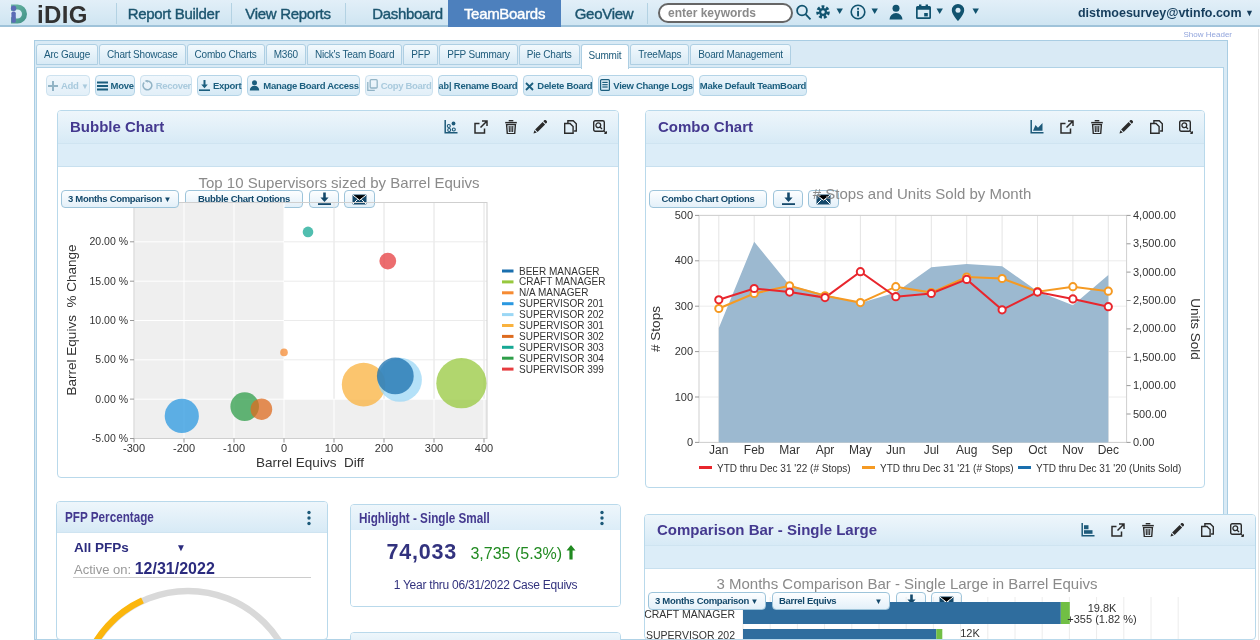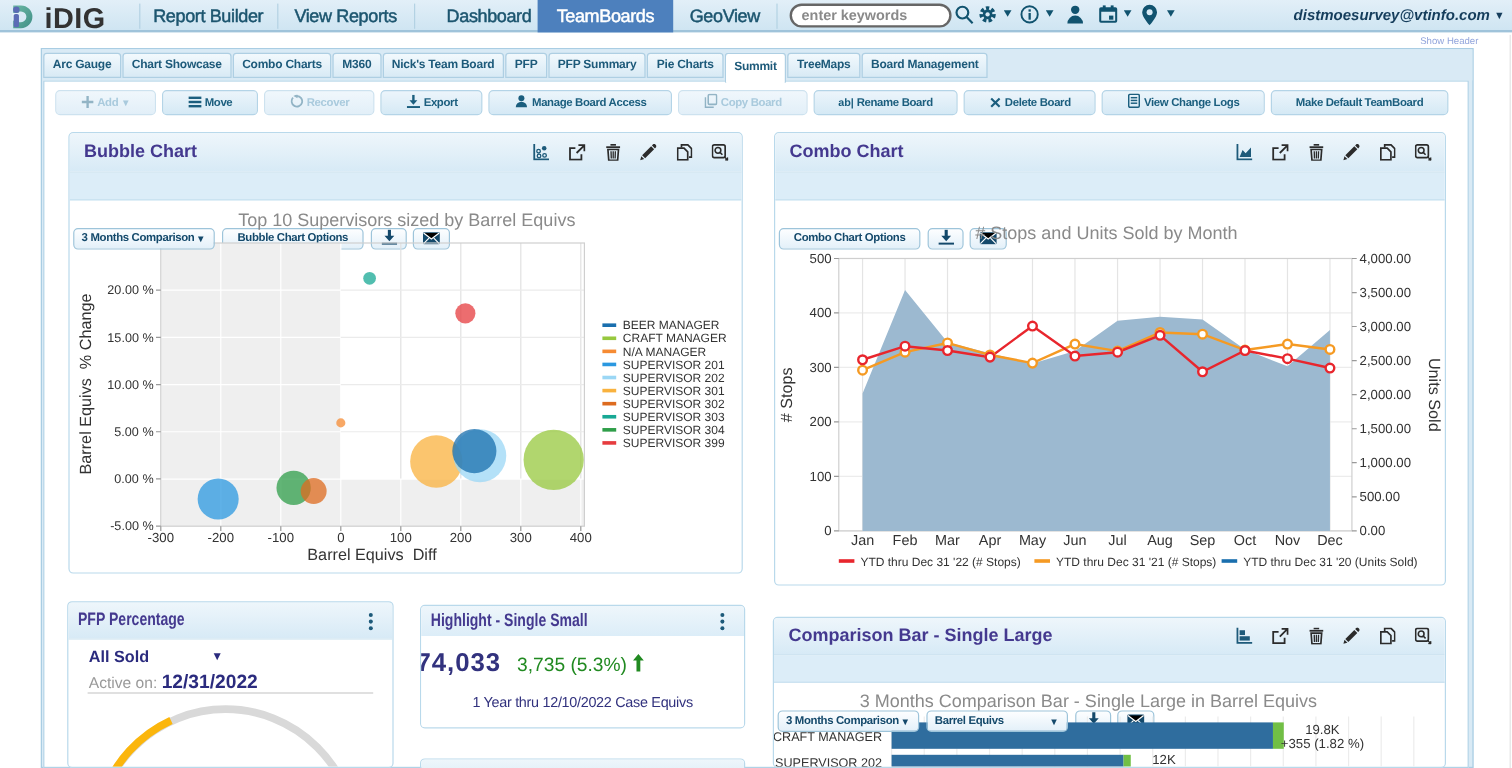--- a/index.html
+++ b/index.html
@@ -8,37 +8,37 @@
 .navitem { position:absolute; top:0; height:27px; line-height:27px; font-size:15px;
   color:#1c556f; text-align:center; letter-spacing:-0.3px; -webkit-text-stroke:0.4px #1c556f; }
 .navsep { position:absolute; top:3px; height:21px; width:1px; background:#b3d2e3; }
 #tbsel { position:absolute; left:448px; top:0; width:113px; height:27px; line-height:27px;
   background:#4d80bd; color:#ffffff; font-size:15px; text-align:center; letter-spacing:-0.3px;
   -webkit-text-stroke:0.4px #fff; }
 #search { position:absolute; left:658px; top:3px; width:135px; height:20px;
   border:2px solid #666; border-radius:10px; background:#fff;
   font-size:12px; font-weight:bold; color:#8a8a8a; line-height:17px; padding-left:8px; }
 #user { position:absolute; right:6px; top:0; height:27px; line-height:27px;
-  font-size:12.5px; font-weight:bold; color:#153d5c;font-style:italic; }
+  font-size:12.5px; font-weight:bold; color:#153d5c; }
 #showheader { position:absolute; right:28px; top:30px; font-size:8px; color:#92a5dc; }
 #frame { position:absolute; left:34px; top:40px; width:1194px; height:600px;
   border:1px solid #a9cde3; background:#d9eaf5; }
 #wsbox { position:absolute; left:1px; top:26px; width:1188px; height:573px;
   border:1px solid #b0d2e6; background:#fff; }
 #tabstrip { position:absolute; left:0; top:0; width:100%; height:26px; background:#d9eaf5;
   padding:3px 0 0 1px; white-space:nowrap; z-index:2; }
 .tab { display:inline-block; height:21px; line-height:20px; padding:0 7px;
-  font-size:10px; font-weight:bold; color:#1d5a7a; letter-spacing:-0.2px;
+  font-size:10px; font-weight:normal; color:#1d5a7a; letter-spacing:-0.2px;
   background:linear-gradient(#f2f9fd,#d8eaf5); border:1px solid #aecfe3;
   border-radius:3px 3px 0 0; margin-right:1px; vertical-align:top; }
 .tab.active { background:#fff; height:25px; line-height:21px; border-bottom:none;
   position:relative; z-index:3; }
 #toolbar { position:absolute; left:11px; top:34px; white-space:nowrap; z-index:2; }
 .panel { z-index:2; }
-.tbtn { display:inline-block; height:21px; line-height:19px; padding:0 20px;
+.tbtn { display:inline-block; height:21px; line-height:19px; padding:0 0;
   font-size:9.5px; font-weight:bold; color:#1b5e7e; letter-spacing:-0.3px;
   background:linear-gradient(#ecf5fb,#d5e9f5); border:1px solid #b4d4e7;
   border-radius:4px; margin-right:5px; }
 .tbtn.dis { color:#a9cadd;
   background:linear-gradient(#f0f7fc,#e2eff8); border-color:#cde2ef; }
 .tbtn svg { vertical-align:-2px; margin:0 3px 0 1px; }
 .tbtn.dis svg { opacity:0.42; }
 .panel { position:absolute; border:1px solid #b9d9eb; border-radius:4px; background:#fff;
   overflow:hidden; }
 .phead { height:33px; background:linear-gradient(#eef6fb,#d7eaf6);
@@ -458,21 +458,21 @@
         <span class="ptitle sm" style="line-height:30px">PFP Percentage</span>
       <span class="dotsv"><svg width="4" height="16" viewBox="0 0 4 16">
             <g fill="#1d5a7a">
               <circle cx="2" cy="2.5" r="1.7"></circle>
               <circle cx="2" cy="8" r="1.7"></circle>
               <circle cx="2" cy="13.5" r="1.7"></circle>
             </g>
           </svg></span>
       </div>
     <div style="position:relative;height:106px">
-      <div style="position:absolute;left:17px;top:7px;font-size:13.5px;font-weight:bold;color:#2b2b7e">All Sold</div>
+      <div style="position:absolute;left:17px;top:7px;font-size:13.5px;font-weight:bold;color:#2b2b7e">All PFPs</div>
       <div style="position:absolute;left:119px;top:9px;font-size:10px;color:#2b2b7e">▼</div>
       <div style="position:absolute;left:17px;top:27px;font-size:13px;color:#999">Active on: <span style="color:#2b2b7e;font-weight:bold;font-size:16px">12/31/2022</span></div>
       <div style="position:absolute;left:16px;top:44px;width:238px;height:1px;background:#ccc"></div>
       <svg width="270" height="61" viewBox="0 0 270 61" style="position:absolute;left:0;top:45px">
         <circle cx="131" cy="121" r="108" fill="none" stroke="#d9d9d9" stroke-width="6.5"></circle>
         <path d="M 85.5 22.4 A 108 108 0 0 0 37.5 175" fill="none" stroke="#fbb60d" stroke-width="6.5"></path>
       </svg>
     </div>
   </div>
 
@@ -481,34 +481,34 @@
         <span class="ptitle sm" style="line-height:26px">Highlight - Single Small</span>
       <span class="dotsv" style="top:5px"><svg width="4" height="16" viewBox="0 0 4 16">
             <g fill="#1d5a7a">
               <circle cx="2" cy="2.5" r="1.7"></circle>
               <circle cx="2" cy="8" r="1.7"></circle>
               <circle cx="2" cy="13.5" r="1.7"></circle>
             </g>
           </svg></span>
       </div>
     <div style="position:relative;height:76px;background:#fff">
-      <div style="position:absolute;left:-4px;top:10px;width:100%;white-space:nowrap">
+      <div style="position:absolute;left:-4px;top:10px;width:100%;text-align:center;white-space:nowrap">
         <span style="font-size:21.5px;font-weight:bold;color:#32327e;letter-spacing:0.8px">74,033</span><span style="font-size:16px;color:#218a21">&nbsp;&nbsp;&nbsp;3,735 (5.3%) </span><svg width="10" height="15" viewBox="0 0 10 15" style="vertical-align:-1px">
             <path d="M5 0 L9.5 5.5 H6.6 V14.5 H3.4 V5.5 H0.5 Z" fill="#218a21"></path>
           </svg>
       </div>
-      <div style="position:absolute;left:0;top:48px;width:100%;text-align:center;font-size:12px;letter-spacing:-0.25px;color:#32327e">1 Year thru 12/10/2022 Case Equivs</div>
+      <div style="position:absolute;left:0;top:48px;width:100%;text-align:center;font-size:12px;letter-spacing:-0.25px;color:#32327e">1 Year thru 06/31/2022 Case Equivs</div>
     </div>
   </div>
 
   <div class="panel" style="left:315px;top:591px;width:271px;height:9px;border-radius:4px 4px 0 0">
     <div style="height:9px;background:linear-gradient(#eef6fb,#e4f1f9)"></div>
   </div>
 
-  <div class="panel" style="left:609px;top:473px;width:561px;height:126px">
+  <div class="panel" style="left:609px;top:473px;width:612px;height:126px">
     <div class="phead" style="height:31px">
         <span class="ptitle" style="line-height:30px">Comparison Bar - Single Large</span>
       <span class="picons" style="top:8px"><svg width="14" height="14" viewBox="0 0 14 14">
             <path d="M1.2 0 V12.8 H13.5" fill="none" stroke="#1d5a7a" stroke-width="1.5"></path>
             <g fill="#1d5a7a">
               <rect x="3" y="2.2" width="4.5" height="4"></rect>
               <rect x="3" y="7.2" width="8.5" height="3.6"></rect>
             </g>
           </svg><svg width="14" height="14" viewBox="0 0 14 14">
             <path d="M10.5 8.5 V13 H1 V3.5 H5.5" fill="none" stroke="#2b2b2b" stroke-width="1.5"></path>

